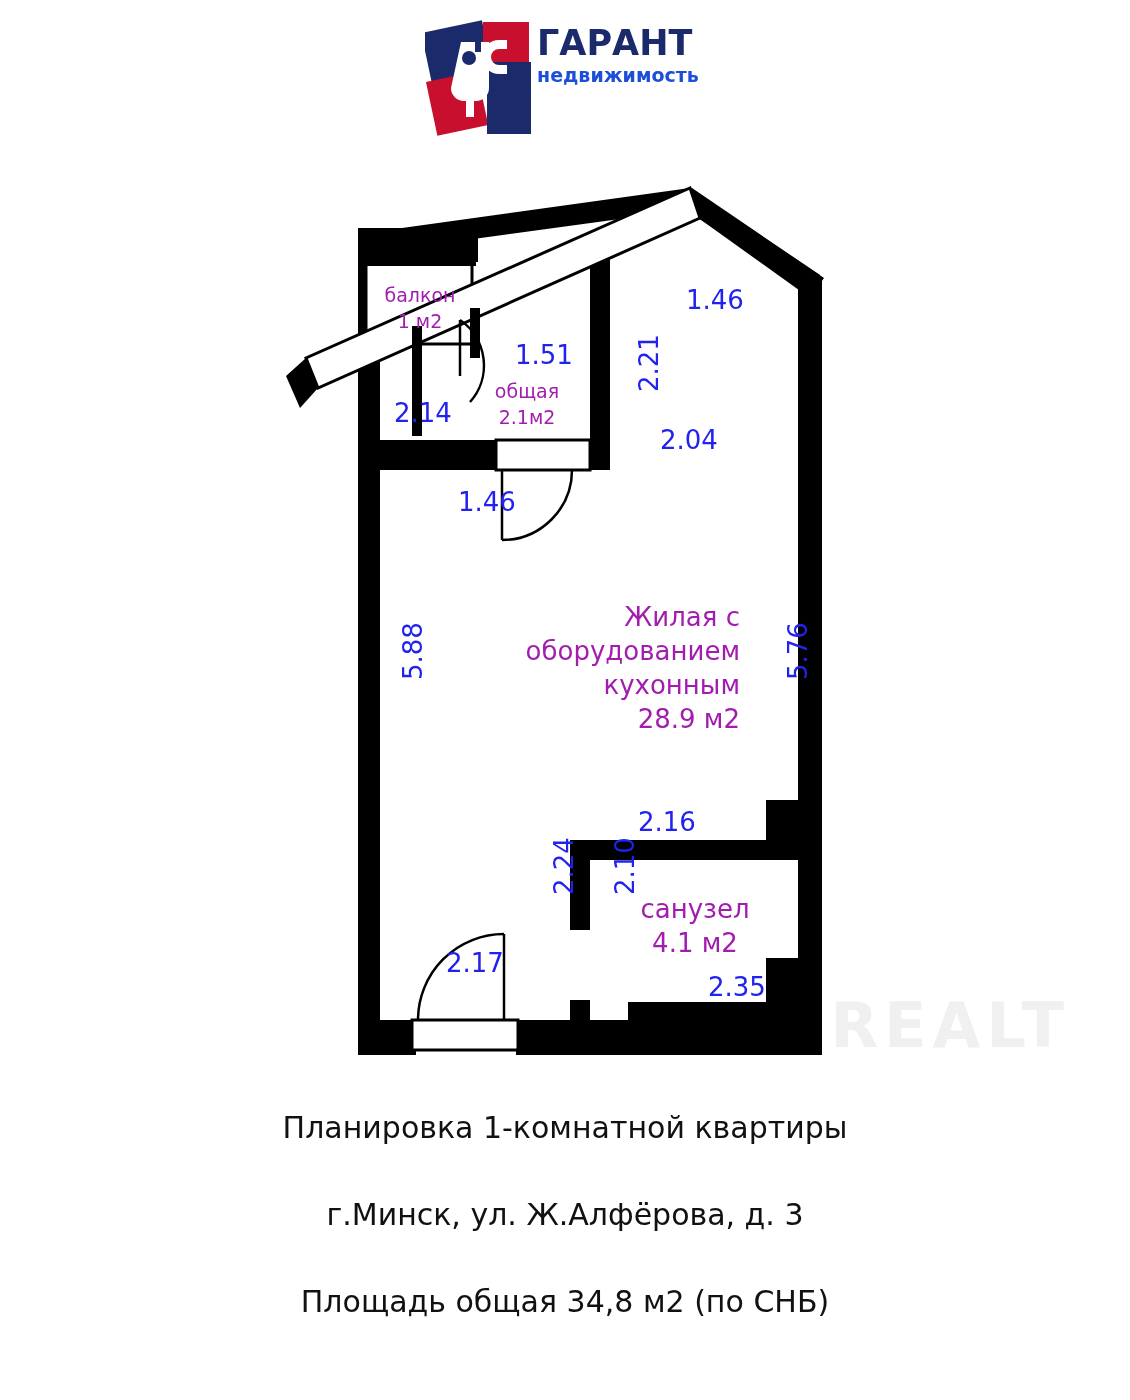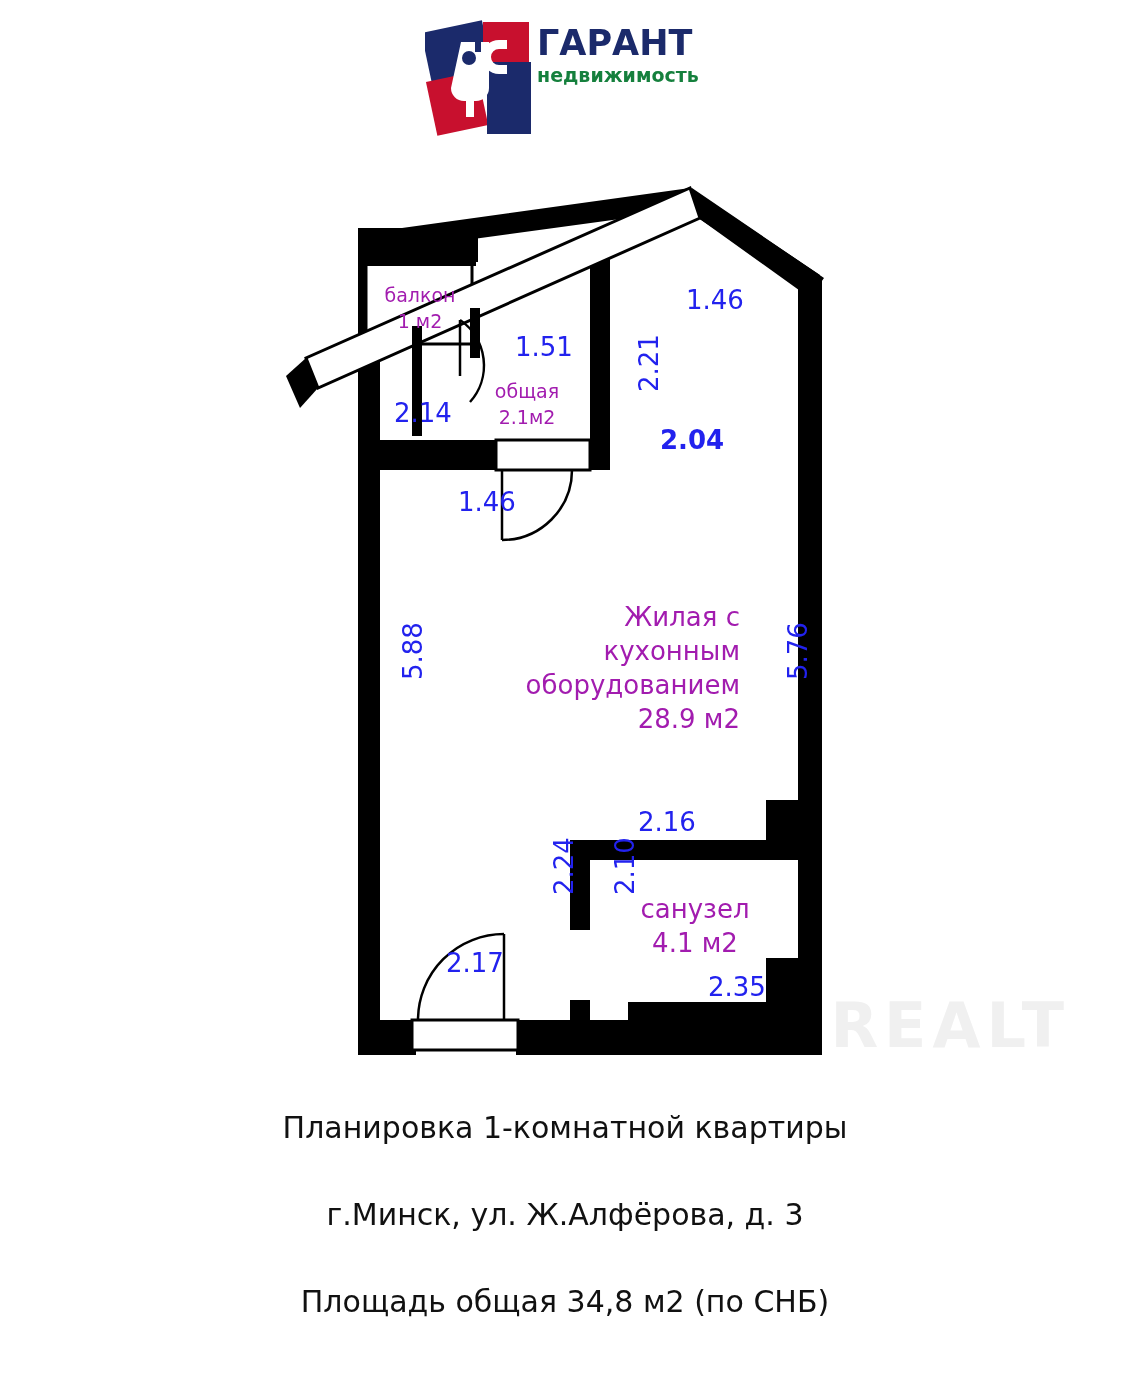--- a/index.html
+++ b/index.html
@@ -46,21 +46,21 @@
     font-weight: bold;
     font-size: 35px;
     color: #1b2a6b;
     letter-spacing: 0px;
     line-height: 38px;
   }
   .logo-sub {
     font-family: "DejaVu Sans", sans-serif;
     font-weight: bold;
     font-size: 19px;
-    color: #15803d;
+    color: #1d4ed8;
     line-height: 22px;
     margin-top: 2px;
   }
 
   
   .plan {
     position: absolute;
     left: 0;
     top: 140px;
     width: 1130px;
@@ -220,24 +220,24 @@
         <rect x="412" y="880" width="106" height="30" fill="#ffffff" stroke="#000000" stroke-width="3"></rect>
         <path d="M418 880 A 86 86 0 0 1 504 794" fill="none" stroke="#000000" stroke-width="2.5"></path>
         <line x1="504" y1="794" x2="504" y2="880" stroke="#000000" stroke-width="2.5"></line>
       </g>
 
       <rect x="570" y="790" width="20" height="70" fill="#ffffff"></rect>
     </svg>
 
     
     <div class="dim" style="left:686px; top:145px;">1.46</div>
-    <div class="dim" style="left:515px; top:192px;">1.51</div>
+    <div class="dim" style="left:515px; top:200px;">1.51</div>
     <div class="dim" style="left:394px; top:258px;">2.14</div>
     <div class="dim vert" style="left:634px; top:252px;">2.21</div>
-    <div class="dim" style="left:660px; top:285px;font-weight:bold;">2.04</div>
+    <div class="dim" style="left:660px; top:285px;">2.04</div>
     <div class="dim" style="left:458px; top:347px;">1.46</div>
     <div class="dim vert" style="left:398px; top:540px;">5.88</div>
     <div class="dim vert" style="left:783px; top:540px;">5.76</div>
     <div class="dim" style="left:638px; top:667px;">2.16</div>
     <div class="dim vert" style="left:549px; top:755px;">2.24</div>
     <div class="dim vert" style="left:610px; top:755px;">2.10</div>
     <div class="dim" style="left:708px; top:832px;">2.35</div>
     <div class="dim" style="left:446px; top:808px;">2.17</div>
 
     
@@ -246,22 +246,22 @@
       <div>1 м2</div>
     </div>
 
     <div class="room small" style="left:462px; top:238px; width:130px;">
       <div>общая</div>
       <div>2.1м2</div>
     </div>
 
     <div class="room" style="left:440px; top:460px; width:300px;text-align:right;">
       <div>Жилая с</div>
+      <div>оборудованием</div>
       <div>кухонным</div>
-      <div>оборудованием</div>
       <div>28.9 м2</div>
     </div>
 
     <div class="room" style="left:620px; top:752px; width:150px;">
       <div>санузел</div>
       <div>4.1 м2</div>
     </div>
   </div>
 
   <div class="captions">

